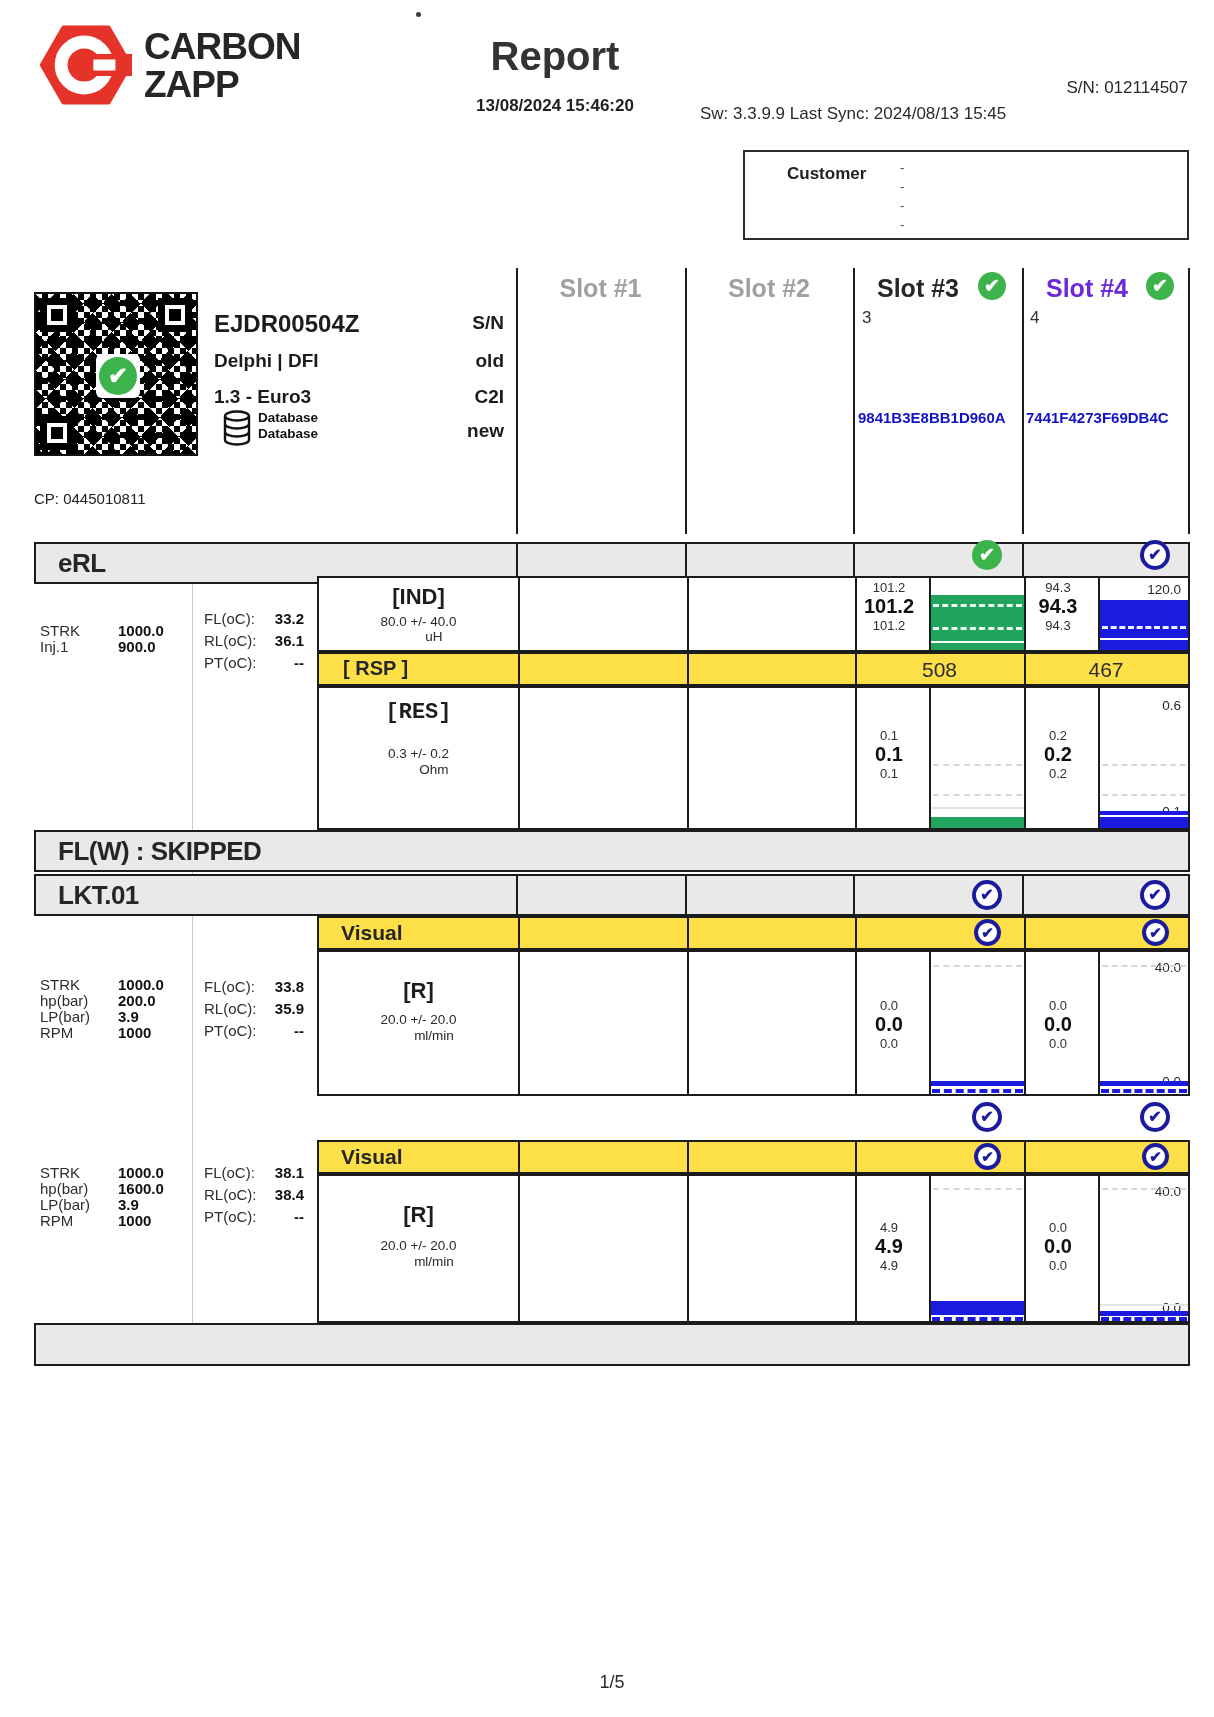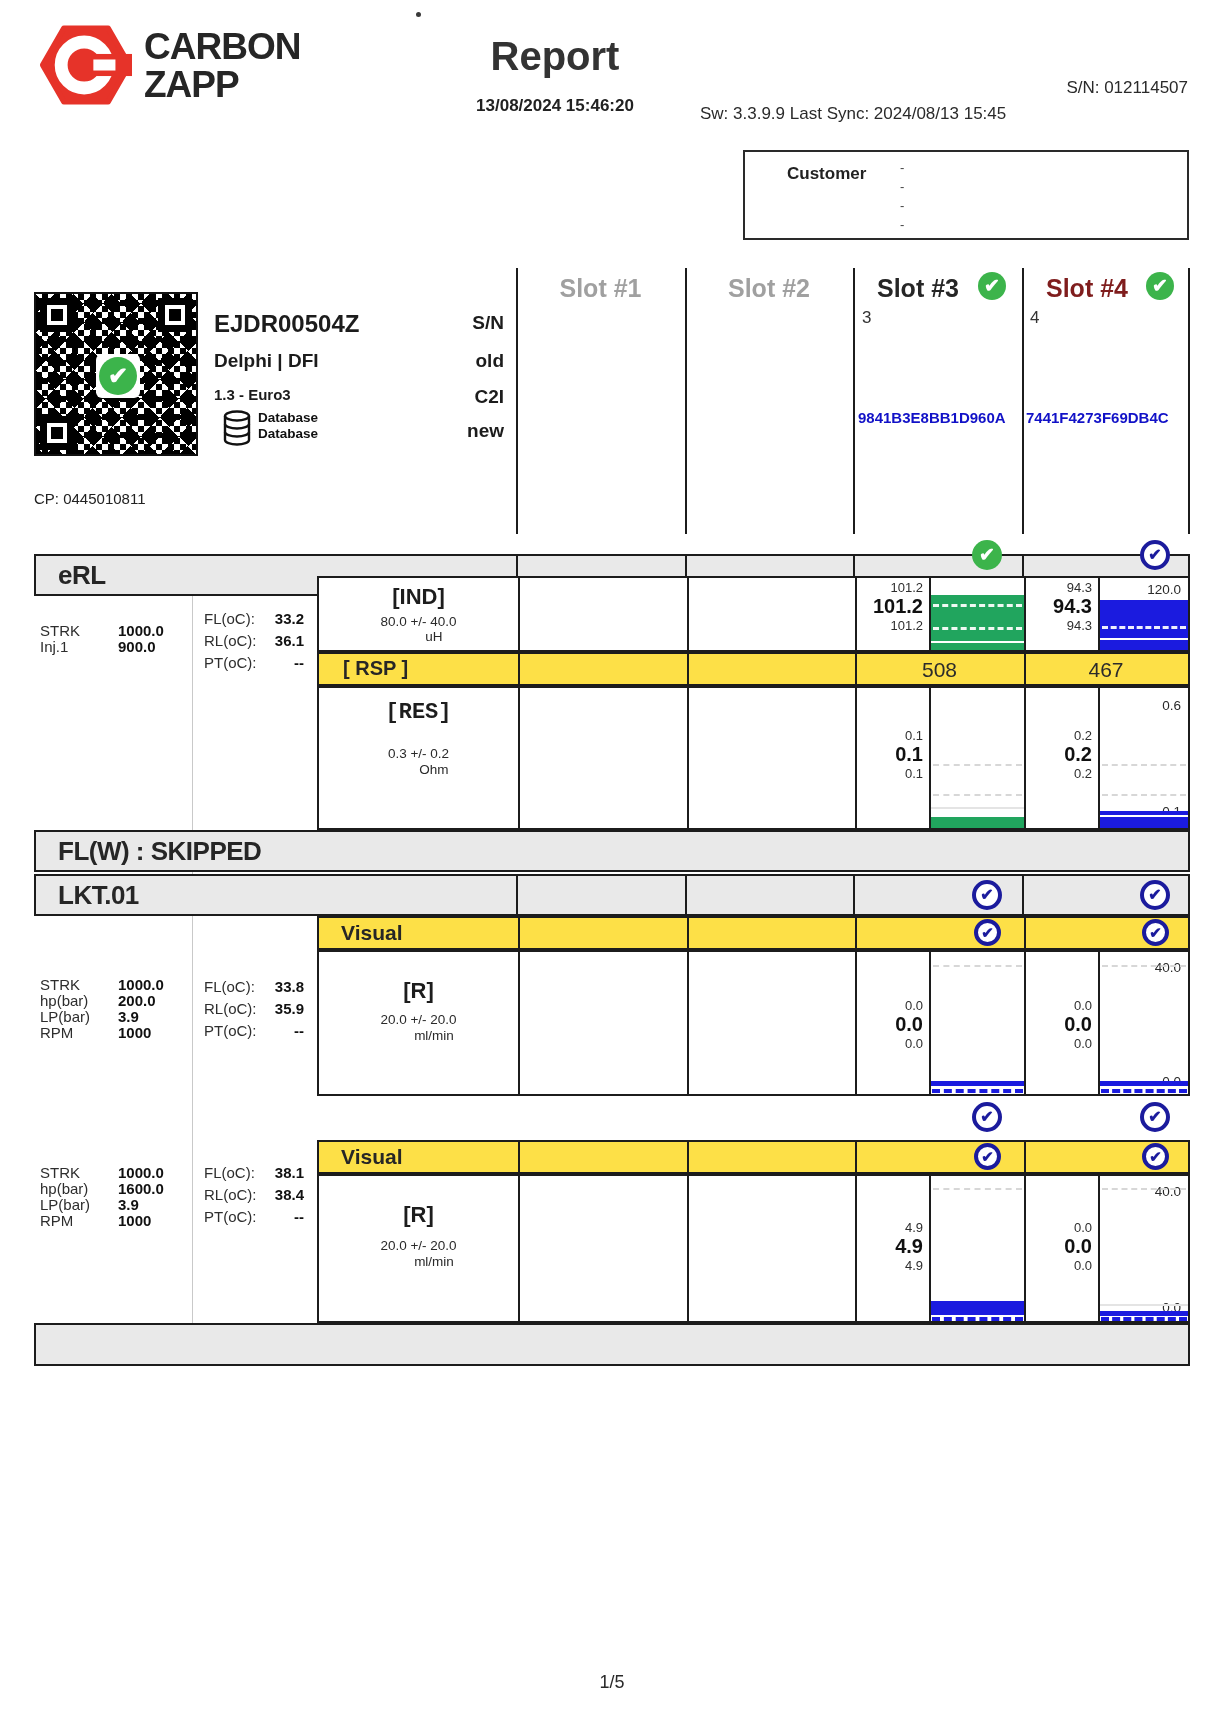--- a/index.html
+++ b/index.html
@@ -9,21 +9,21 @@
   .b{font-weight:bold;}
   .vline{position:absolute;width:2px;background:#1c1c1c;}
   .lightline{position:absolute;width:1px;background:#c9c9c9;}
   .gbar{position:absolute;left:34px;width:1156px;height:42px;background:#e9e9e9;
         border:2px solid #1c1c1c;box-sizing:border-box;}
   .gbar .ttl{position:absolute;left:22px;top:4px;font-size:26px;font-weight:bold;color:#262626;letter-spacing:-0.5px;}
   .sbar{position:absolute;left:317px;width:873px;height:34px;background:#fde047;
         border:2px solid #1c1c1c;box-sizing:border-box;}
   .sep{position:absolute;top:0;bottom:0;width:2px;background:#1c1c1c;}
   .row{position:absolute;left:317px;width:873px;background:#fff;border:2px solid #1c1c1c;box-sizing:border-box;}
-  .cellnum{position:absolute;text-align:right;}
+  .cellnum{position:absolute;text-align:center;}
   .num-s{font-size:13px;color:#2e2e2e;}
   .num-b{font-size:20px;font-weight:bold;color:#101010;}
   .bar{position:absolute;top:0;bottom:0;overflow:hidden;}
   .wdash{position:absolute;left:2px;right:2px;border-top:3px dashed rgba(255,255,255,0.93);}
   .wline{position:absolute;left:0;right:0;border-top:2px solid #fff;}
   .gdash{position:absolute;left:2px;right:2px;border-top:2px dashed #d7d7d7;}
   .glite{position:absolute;left:0;right:0;border-top:2px solid #e4e4e4;}
   .bdash{position:absolute;left:1px;right:1px;border-top:4px dashed #1b1bdf;}
   .check-g{position:absolute;width:30px;height:30px;border-radius:50%;background:#3cb44b;
            color:#fff;font-size:19px;line-height:30px;text-align:center;font-weight:bold;}
@@ -86,62 +86,62 @@
   <div class="vline" style="left:516px;top:268px;height:266px;"></div>
   <div class="vline" style="left:685px;top:268px;height:266px;"></div>
   <div class="vline" style="left:853px;top:268px;height:266px;"></div>
   <div class="vline" style="left:1022px;top:268px;height:266px;"></div>
   <div class="vline" style="left:1188px;top:268px;height:266px;"></div>
 
   <div class="abs b" style="left:516px;top:274px;width:169px;text-align:center;font-size:25px;color:#a0a0a0;">Slot #1</div>
   <div class="abs b" style="left:685px;top:274px;width:168px;text-align:center;font-size:25px;color:#a0a0a0;">Slot #2</div>
   <div class="abs b" style="left:853px;top:274px;width:130px;text-align:center;font-size:25px;color:#262626;">Slot #3</div>
   <div class="check-g" style="left:978px;top:272px;width:28px;height:28px;line-height:28px;"><span>✔</span></div>
-  <div class="abs b" style="left:1022px;top:274px;width:130px;text-align:center;font-size:25px;color:#7f1d1d;">Slot #4</div>
+  <div class="abs b" style="left:1022px;top:274px;width:130px;text-align:center;font-size:25px;color:#6d28d9;">Slot #4</div>
   <div class="check-g" style="left:1146px;top:272px;width:28px;height:28px;line-height:28px;"><span>✔</span></div>
 
   <div class="abs" style="left:862px;top:308px;font-size:17px;color:#333;">3</div>
   <div class="abs" style="left:1030px;top:308px;font-size:17px;color:#333;">4</div>
   <div class="abs idblue" style="left:858px;top:408px;width:152px;">9841B3E8BB1D960A</div>
   <div class="abs idblue" style="left:1026px;top:408px;width:158px;">7441F4273F69DB4C</div>
 
   <div class="qr">
     <div class="finder" style="left:4px;top:4px;"></div>
     <div class="finder" style="right:4px;top:4px;"></div>
     <div class="finder" style="left:4px;bottom:4px;"></div>
     <div class="qr-check">
         <div class="c"><span>✔</span></div>
       </div>
   </div>
   <div class="abs" style="left:34px;top:490px;font-size:15px;color:#222;">CP: 0445010811</div>
 
   <div class="abs b" style="left:214px;top:310px;font-size:24px;color:#1c1c1c;">EJDR00504Z</div>
   <div class="abs b" style="left:214px;top:350px;font-size:19px;color:#1c1c1c;">Delphi | DFI</div>
-  <div class="abs b" style="left:214px;top:386px;font-size:15px;color:#1c1c1c;">1.3 - Euro3</div>
+  <div class="abs b" style="left:214px;top:386px;font-size:19px;color:#1c1c1c;">1.3 - Euro3</div>
 
   <div class="abs" style="left:222px;top:410px;width:30px;height:36px;">
     <svg width="30" height="36" viewBox="0 0 30 36">
       <ellipse cx="15" cy="6" rx="12" ry="4.5" fill="none" stroke="#111" stroke-width="2.4"></ellipse>
       <path d="M3 6 V30 M27 6 V30" fill="none" stroke="#111" stroke-width="2.4"></path>
       <path d="M3 14 a12 4.5 0 0 0 24 0 M3 22 a12 4.5 0 0 0 24 0 M3 30 a12 4.5 0 0 0 24 0" fill="none" stroke="#111" stroke-width="2.4"></path>
     </svg>
   </div>
   <div class="abs b" style="left:258px;top:410px;font-size:13.5px;line-height:16px;color:#111;">
     <div>Database</div>
     <div>Database</div>
   </div>
 
   <div class="abs b" style="left:400px;top:312px;width:104px;text-align:right;font-size:19px;color:#1c1c1c;">S/N</div>
   <div class="abs b" style="left:400px;top:350px;width:104px;text-align:right;font-size:19px;color:#1c1c1c;">old</div>
   <div class="abs b" style="left:400px;top:386px;width:104px;text-align:right;font-size:19px;color:#1c1c1c;">C2I</div>
   <div class="abs b" style="left:400px;top:420px;width:104px;text-align:right;font-size:19px;color:#1c1c1c;">new</div>
 
   <div class="lightline" style="left:192px;top:576px;height:747px;"></div>
 
-  <div class="gbar" style="top:554px;">
+  <div class="gbar" style="top:542px;">
     <div class="ttl">eRL</div>
     <div class="sep" style="left:480px;"></div>
     <div class="sep" style="left:649px;"></div>
     <div class="sep" style="left:817px;"></div>
     <div class="sep" style="left:986px;"></div>
   </div>
   <div class="check-g" style="left:972px;top:540px;"><span>✔</span></div>
   <div class="check-b" style="left:1140px;top:540px;"><span>✔</span></div>
 
   <div class="abs plab" style="left:40px;top:622px;">STRK</div>

